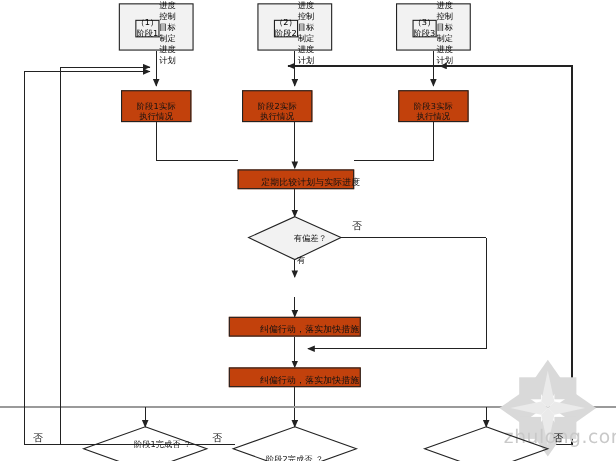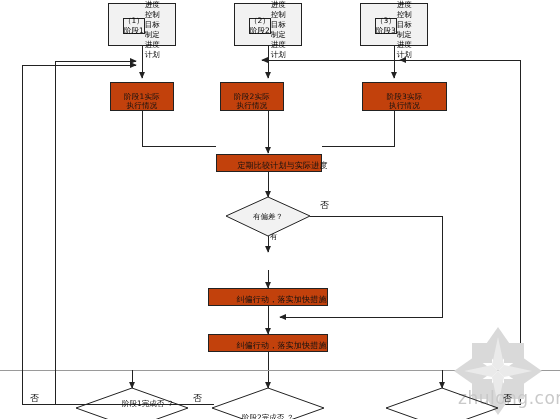--- a/index.html
+++ b/index.html
@@ -210,33 +210,33 @@
   <div class="node exec-box" style="left:110px; top:82px; width:64px; height:29px;">
     <span class="ln">阶段1实际</span>
     <span class="ln">执行情况</span>
   </div>
 
   <div class="node exec-box" style="left:220px; top:82px; width:64px; height:29px;">
     <span class="ln">阶段2实际</span>
     <span class="ln">执行情况</span>
   </div>
 
-  <div class="node exec-box" style="left:362px; top:82px; width:85px; height:29px;">
+  <div class="node exec-box" style="left:362px; top:82px; width:64px; height:29px;">
     <span class="ln">阶段3实际</span>
     <span class="ln">执行情况</span>
   </div>
 
   <div class="node wide-box" style="left:216px; top:154px; width:106px; height:18px;">
     <span class="ln">定期比较计划与实际进度</span>
   </div>
 
   <svg class="layer" style="z-index:3;">
     <polygon points="268,197 310,216 268,236 226,216" fill="#f2f2f2" stroke="#222222" stroke-width="1"></polygon>
   </svg>
-  <div class="dlabel" style="left:239px; top:212px; width:58px;">有偏差？</div>
+  <div class="dlabel" style="left:239px; top:212px; width:58px;text-align:right;">有偏差？</div>
   <div class="edge-label" style="left:320px; top:199px;">否</div>
   <div class="edge-label" style="left:270px; top:232px; font-size:7.5px;">有</div>
 
 
   <div class="node wide-box" style="left:208px; top:288px; width:120px; height:18px;">
     <span class="ln">纠偏行动，落实加快措施</span>
   </div>
 
   <div class="node wide-box" style="left:208px; top:334px; width:120px; height:18px;">
     <span class="ln">纠偏行动，落实加快措施</span>

